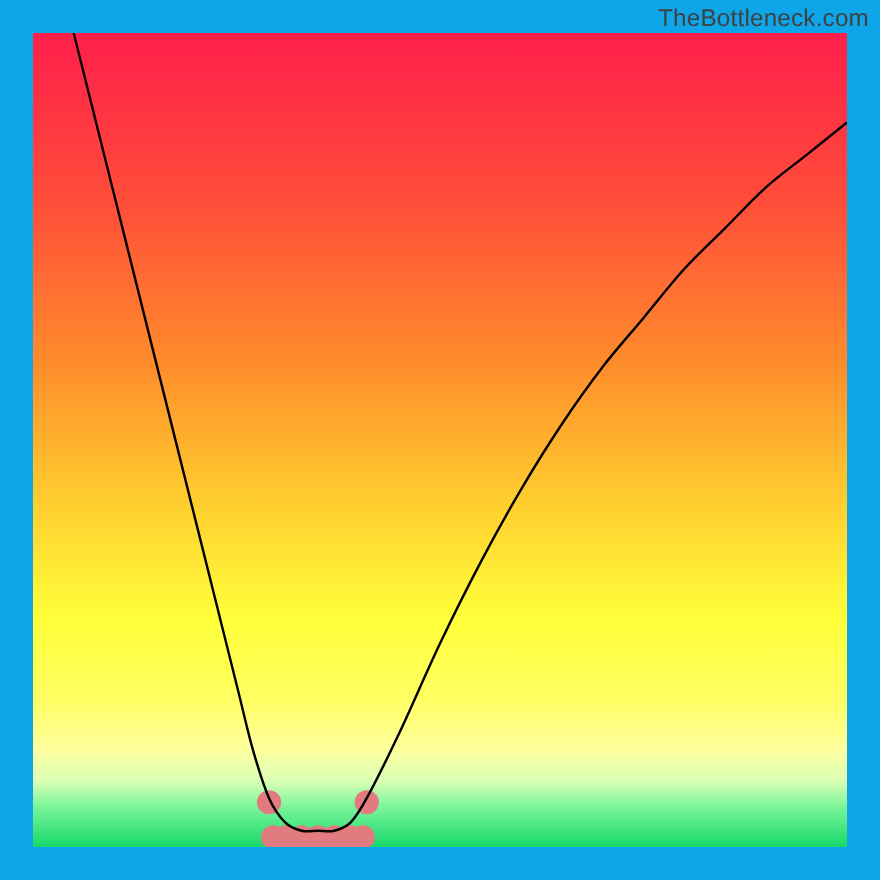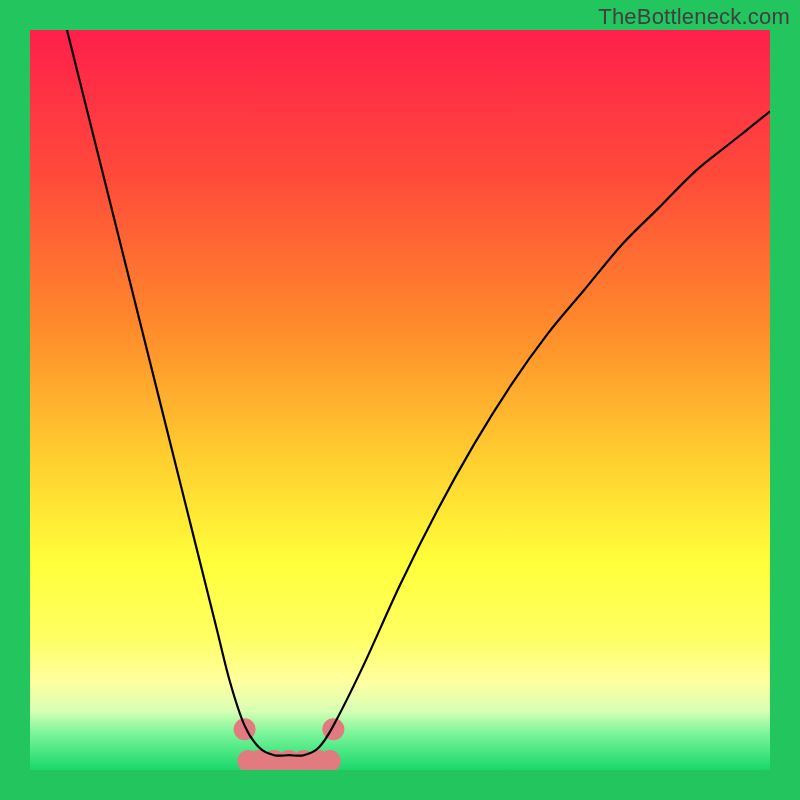--- a/index.html
+++ b/index.html
@@ -10,21 +10,21 @@
     background: #000000;
     overflow: hidden;
     font-family: Arial, Helvetica, sans-serif;
   }
   .frame {
     position: absolute;
     top: 0;
     left: 0;
     width: 800px;
     height: 800px;
-    background: #22c55e;
+    background: #0ea5e9;
   }
   .plot-area {
     position: absolute;
     top: 30px;
     left: 30px;
     width: 740px;
     height: 740px;
     overflow: hidden;
   }
   .gradient {

